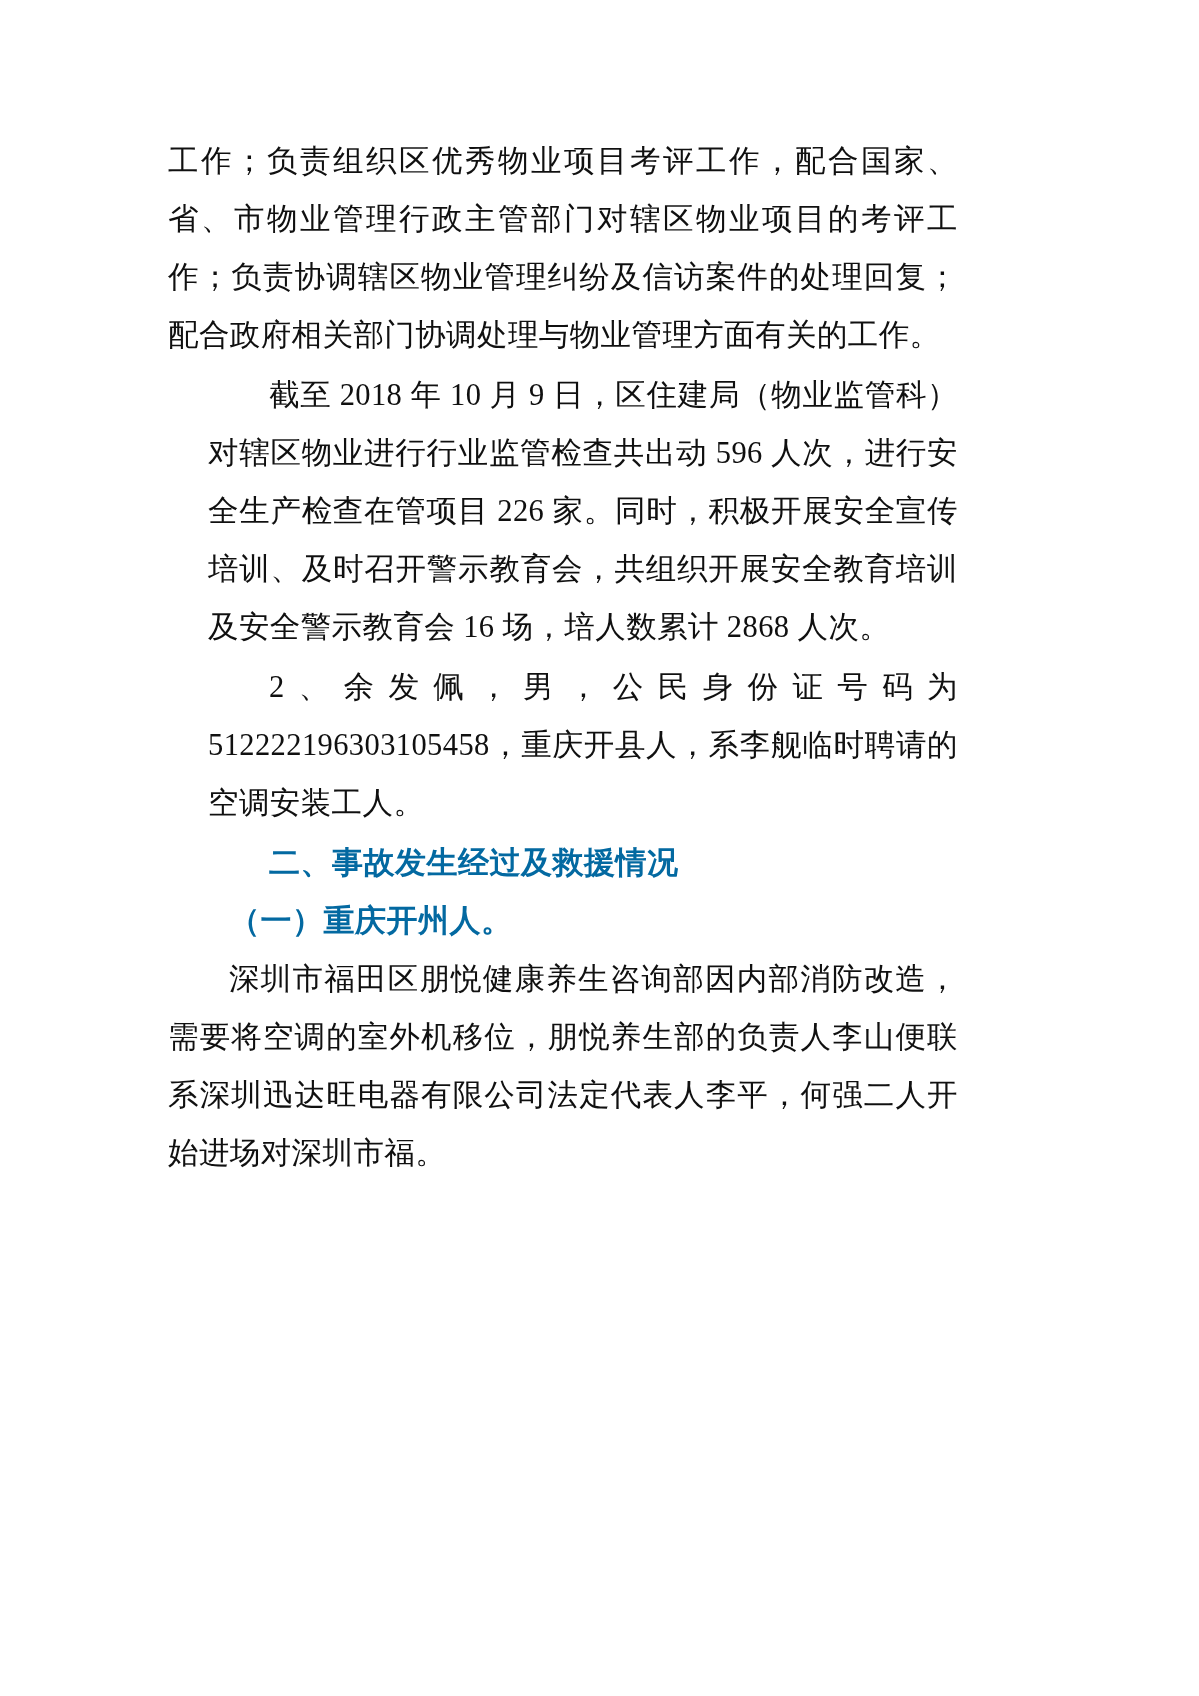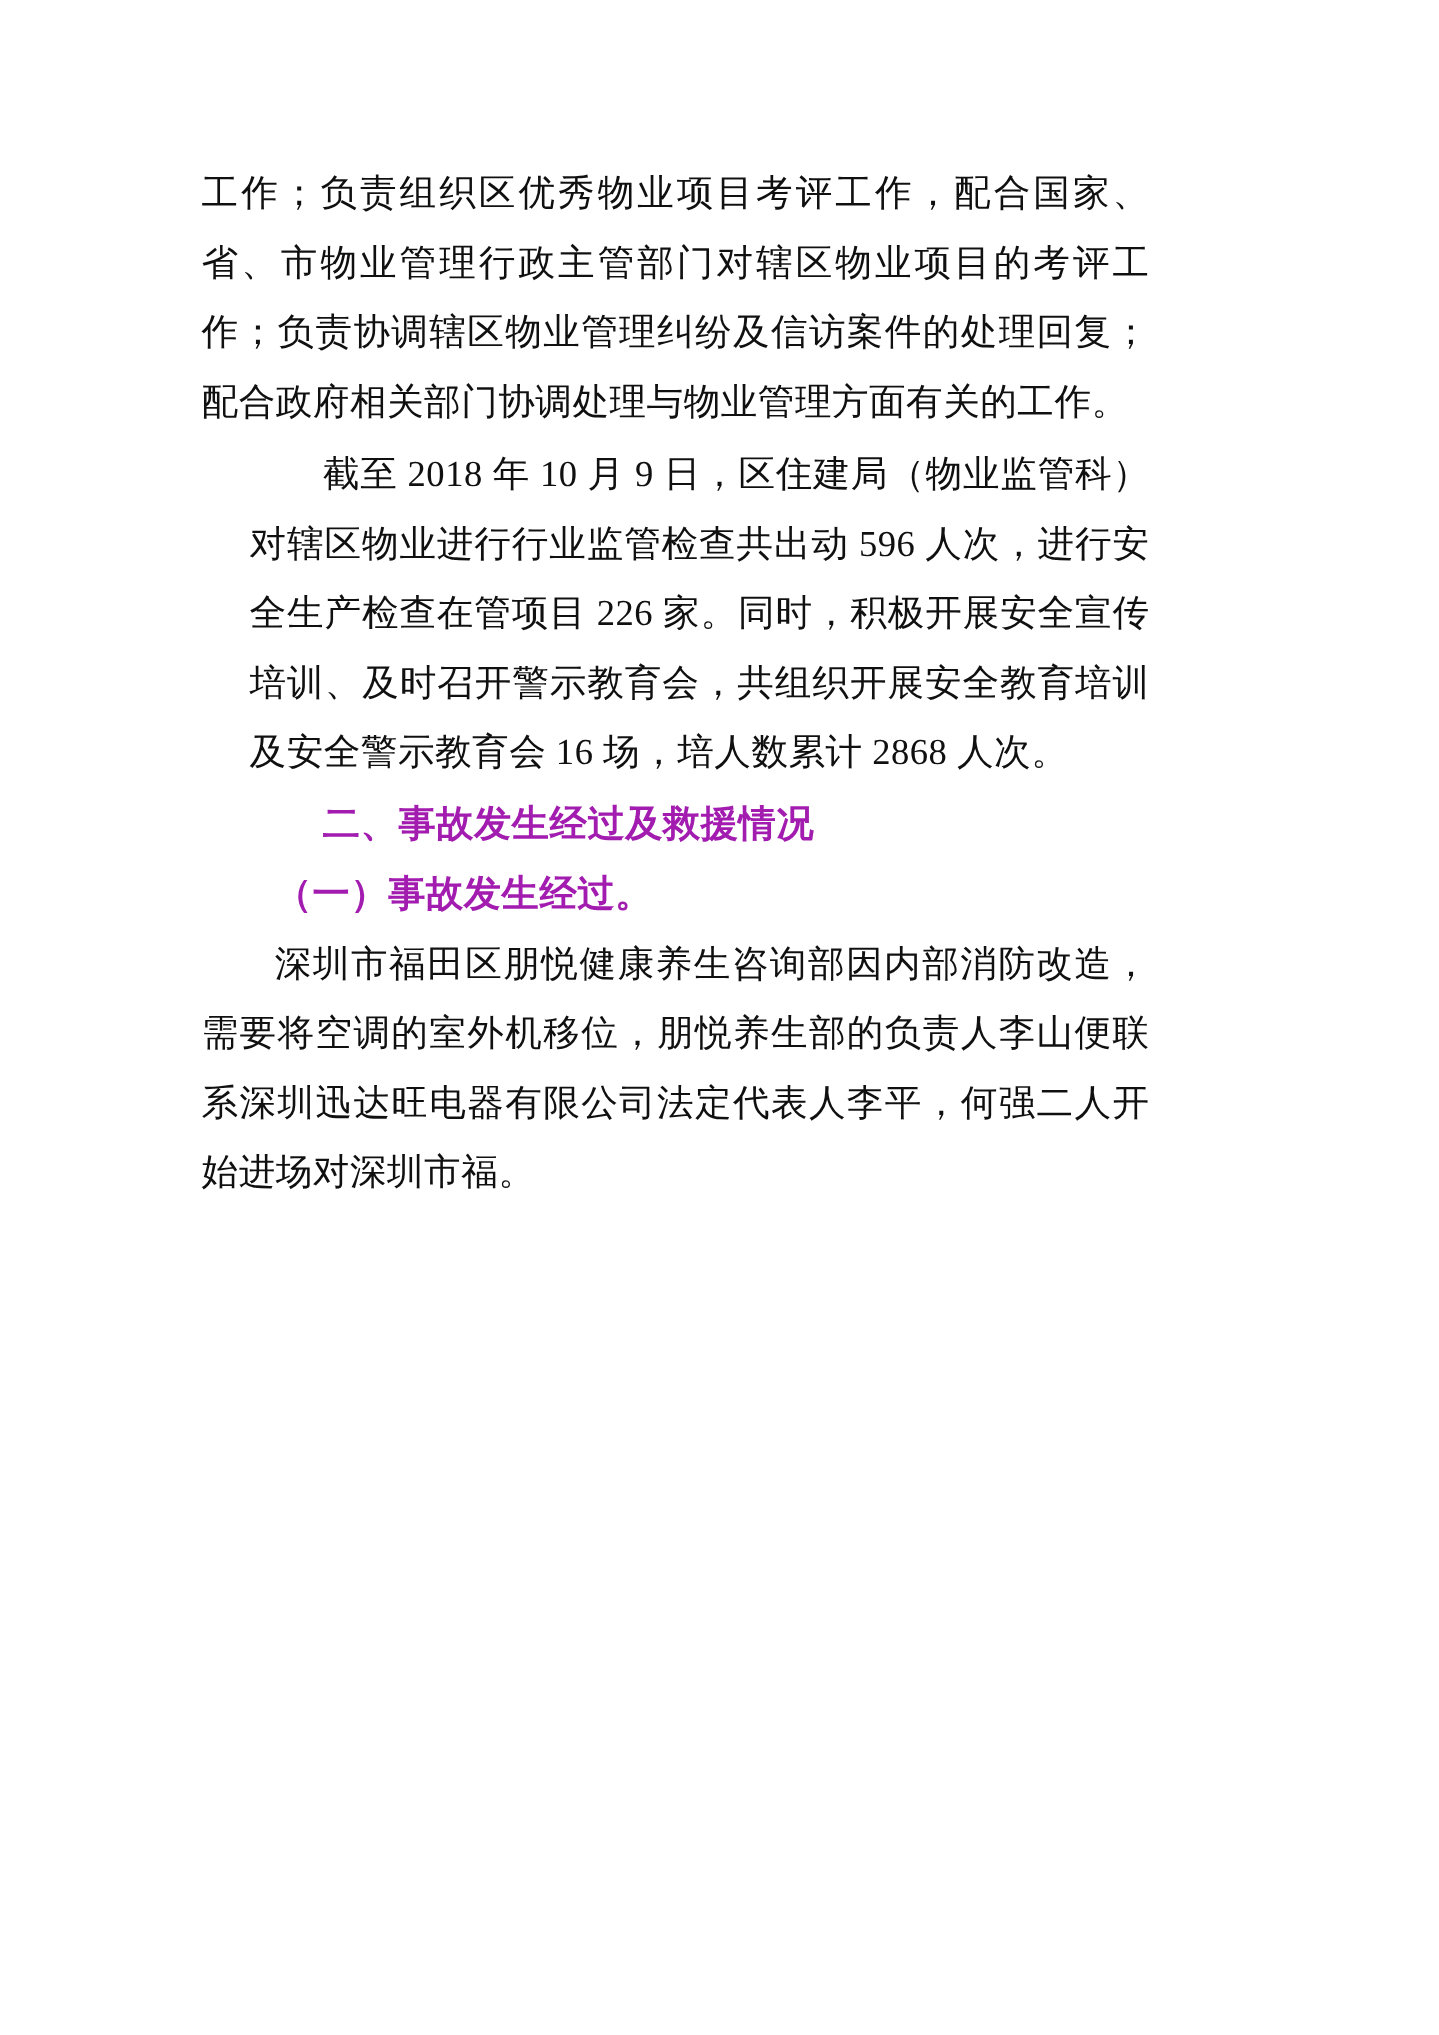--- a/index.html
+++ b/index.html
@@ -37,21 +37,21 @@
   }
   .indent {
     text-indent: 61px;
   }
   .heading {
     font-weight: bold;
     font-size: 31px;
     line-height: 58px;
     letter-spacing: 0.5px;
     margin: 0;
-    color: #a21caf;
+    color: #0369a1;
   }
   .heading.indent-h {
     text-indent: 61px;
   }
   .gap-top {
     margin-top: 2px;
     margin-left: 40px;
   }
   .pagenum {
     position: absolute;
@@ -69,24 +69,25 @@
 
 <div class="page">
   <div class="content">
 
     <p class="para">工作；负责组织区优秀物业项目考评工作，配合国家、省、市物业管理行政主管部门对辖区物业项目的考评工作；负责协调辖区物业管理纠纷及信访案件的处理回复；配合政府相关部门协调处理与物业管理方面有关的工作。</p>
 
     <p class="para indent gap-top">截至 2018 年 10 月 9 日，区住建局（物业监管科）对辖区物业进行行业监管检查共出动 596 人次，进行安全生产检查在管项目 226 家。同时，积极开展安全宣传培训、及时召开警示教育会，共组织开展安全教育培训及安全警示教育会 16 场，培人数累计 2868 人次。</p>
 
 
 
+    <p class="para indent gap-top">2、余发佩，男，公民身份证号码为 512222196303105458，重庆开县人，系李舰临时聘请的空调安装工人。</p>
 
     <p class="heading indent-h gap-top">二、事故发生经过及救援情况</p>
 
-    <p class="heading indent-h">（一）事故发生经过。</p>
+    <p class="heading indent-h">（一）重庆开州人。</p>
 
     <p class="para indent">深圳市福田区朋悦健康养生咨询部因内部消防改造，需要将空调的室外机移位，朋悦养生部的负责人李山便联系深圳迅达旺电器有限公司法定代表人李平，何强二人开始进场对深圳市福。</p>
 
 
   </div>
 
   <div class="pagenum">3</div>
 </div>
 
 </body></html>

